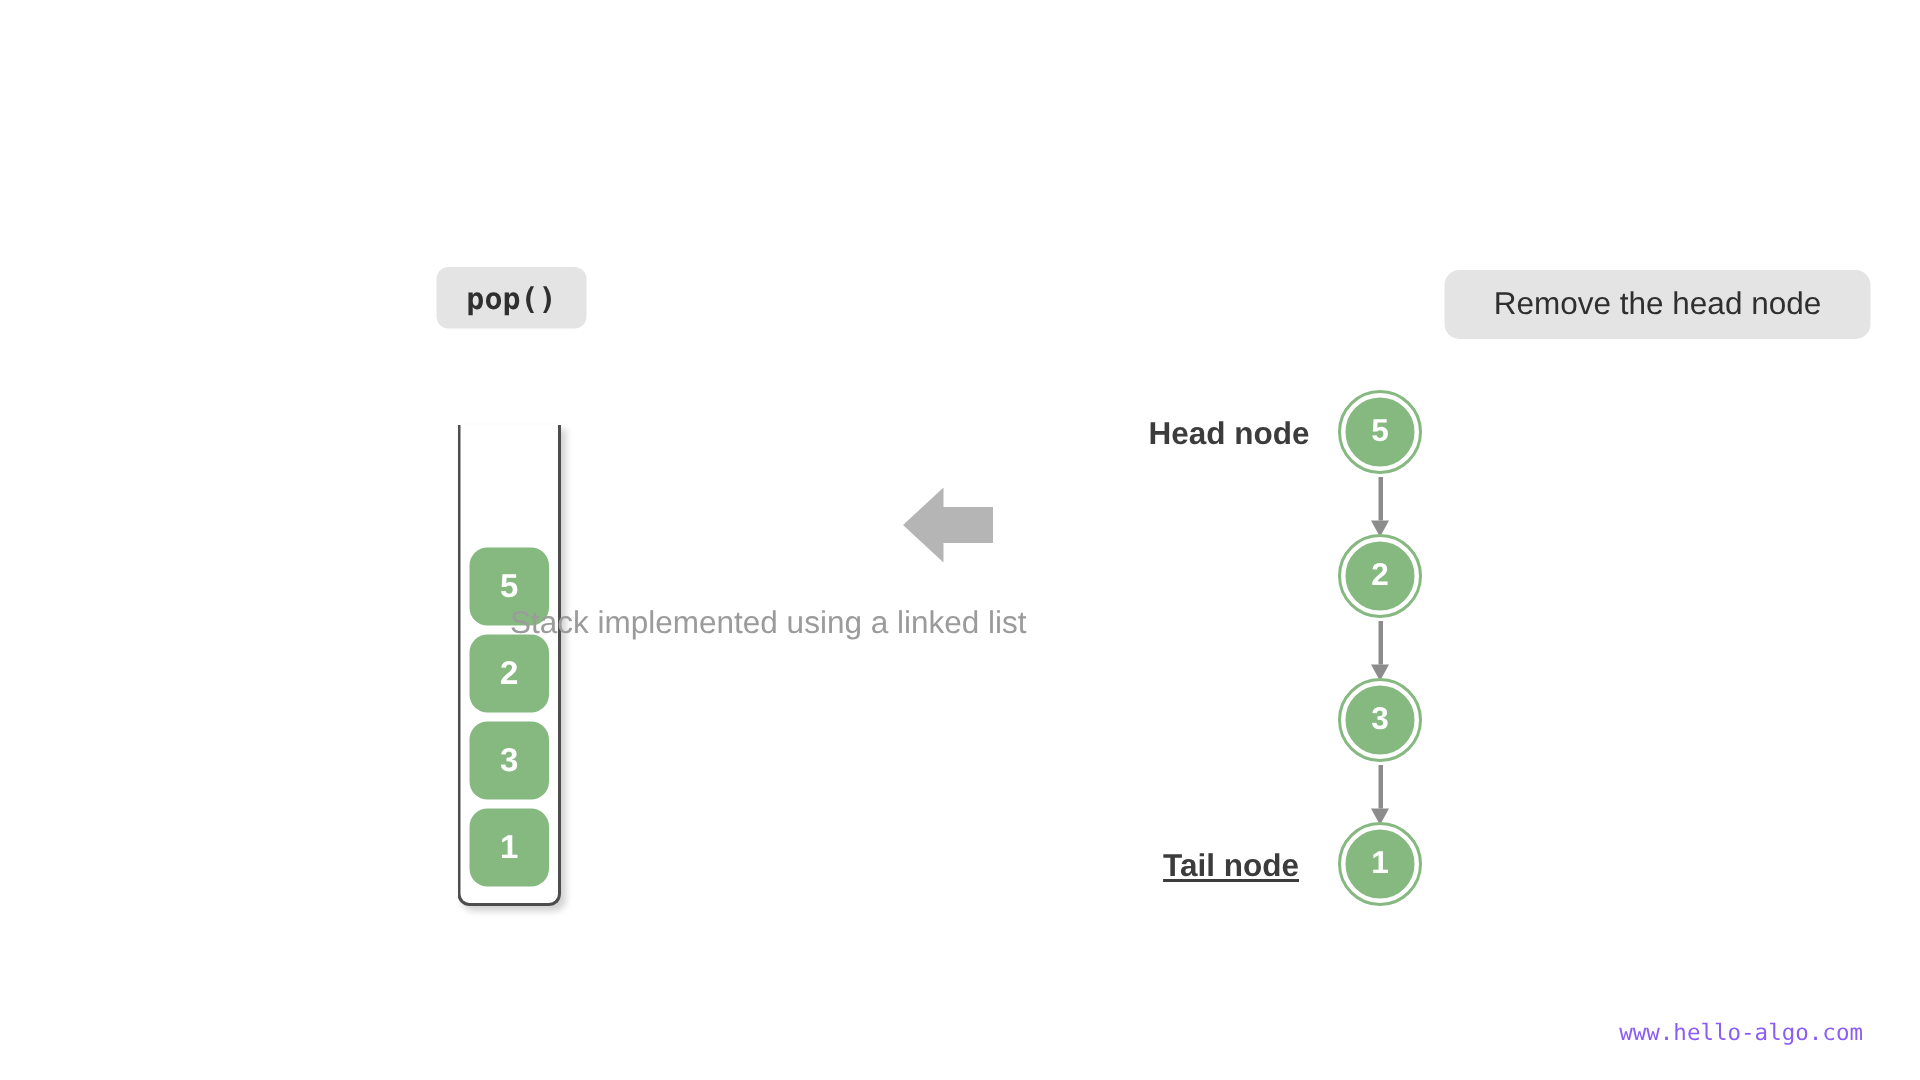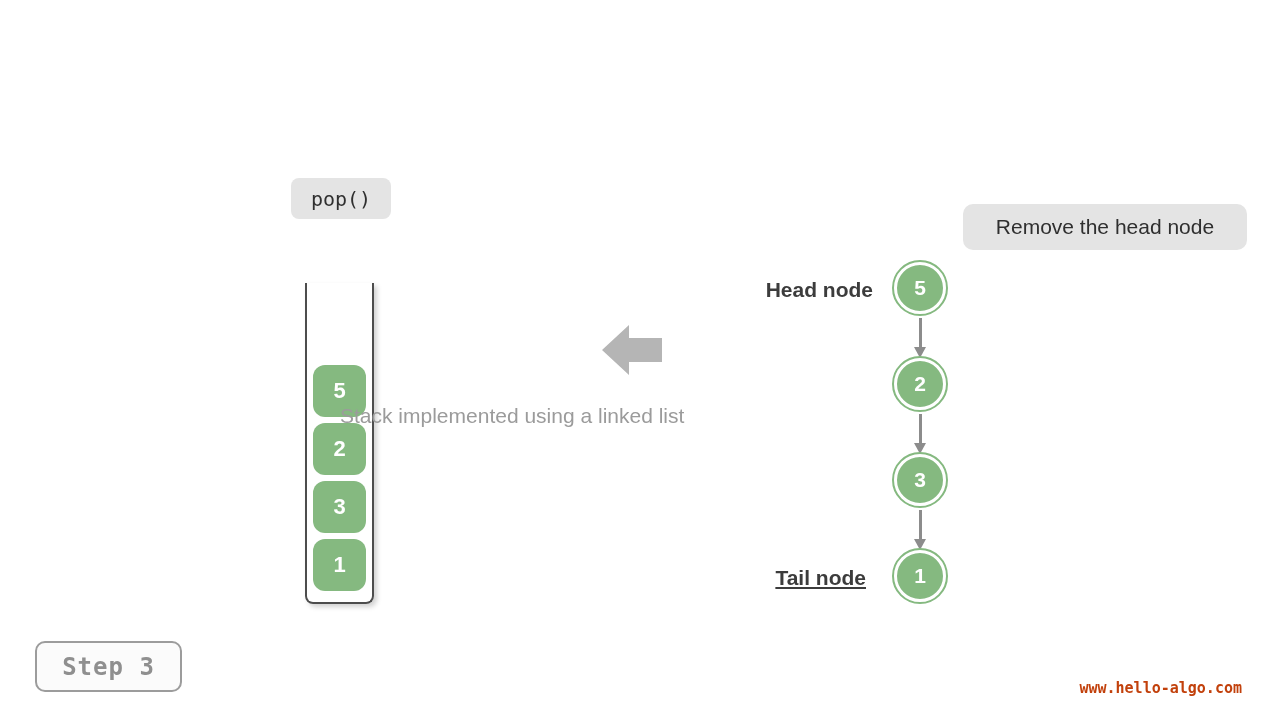--- a/index.html
+++ b/index.html
@@ -27,27 +27,27 @@
     align-items: center;
     justify-content: center;
     box-sizing: border-box;
   }
   .badge.op {
     left: 291px; top: 178px;
     width: 100px; height: 41px;
     border-radius: 8px;
     font-family: "DejaVu Sans Mono", monospace;
     font-size: 20px;
+    font-weight: bold;
   }
   .badge.action {
     left: 963px; top: 180px;
     width: 284px; height: 46px;
     border-radius: 10px;
     font-size: 21px;
-    margin-top: 24px;
   }
 
   
   .stack-container {
     position: absolute;
     left: 305px; top: 283px;
     width: 69px; height: 321px;
     box-sizing: border-box;
     border-left: 2px solid #4d4d4d;
     border-right: 2px solid #4d4d4d;
@@ -167,22 +167,21 @@
     color: #8f8f8f;
     letter-spacing: 1px;
   }
 
   
   .watermark {
     position: absolute;
     right: 38px; top: 679px;
     font-family: "DejaVu Sans Mono", monospace;
     font-size: 15px;
-    color: #c2410c;
-    font-weight: bold;
+    color: #8b5cf6;
   }
 </style>
 </head>
 <body>
 
 <div class="canvas">
 
   <div class="badge op">pop()</div>
 
   <div class="badge action">Remove the head node</div>
@@ -231,17 +230,16 @@
           <div class="head"></div>
         </div>
       </div>
 
       <div class="ll-node">
         <div class="ll-circle">1</div>
 
       </div>
     </div>
 
-  <div class="step-badge">Step 3</div>
 
   <div class="watermark">www.hello-algo.com</div>
 
 </div>
 
 </body></html>

